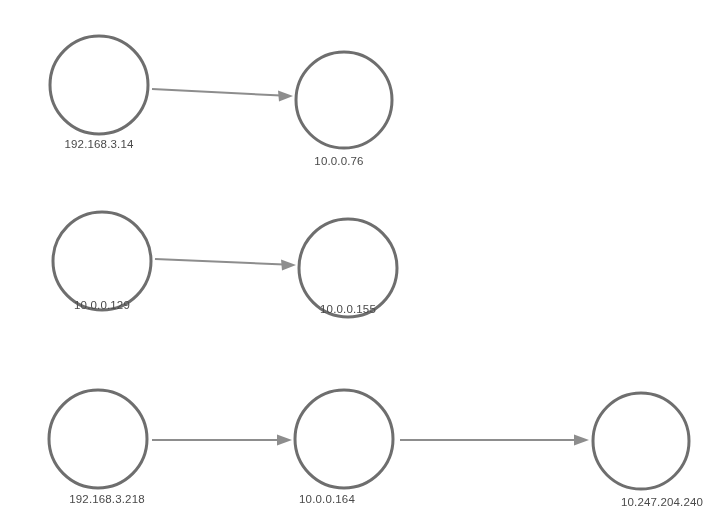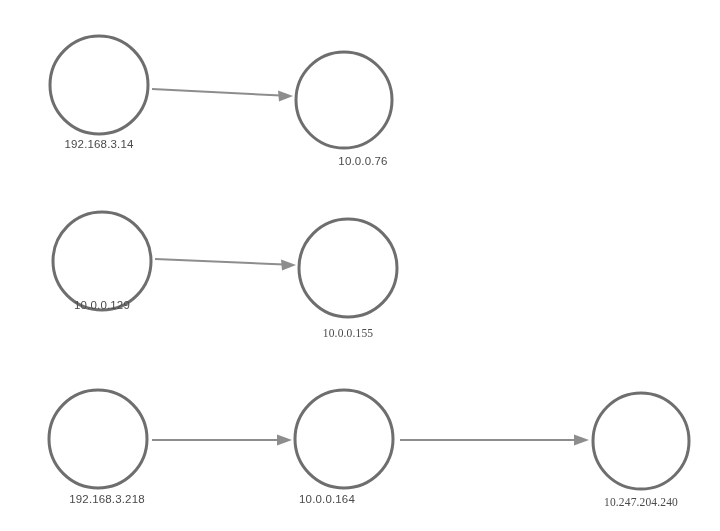--- a/index.html
+++ b/index.html
@@ -81,20 +81,20 @@
       <circle class="node-circle" cx="344" cy="93" r="48" fill="#ffffff" stroke="#6e6e6e" stroke-width="3"></circle>
       <circle class="node-circle" cx="102" cy="254" r="49" fill="#ffffff" stroke="#6e6e6e" stroke-width="3"></circle>
       <circle class="node-circle" cx="348" cy="261" r="49" fill="#ffffff" stroke="#6e6e6e" stroke-width="3"></circle>
       <circle class="node-circle" cx="98" cy="432" r="49" fill="#ffffff" stroke="#6e6e6e" stroke-width="3"></circle>
       <circle class="node-circle" cx="344" cy="432" r="49" fill="#ffffff" stroke="#6e6e6e" stroke-width="3"></circle>
       <circle class="node-circle" cx="641" cy="434" r="48" fill="#ffffff" stroke="#6e6e6e" stroke-width="3"></circle>
     </g>
   </svg>
 
   <div class="node-label" style="left: 99px; top: 131px; color: rgb(74, 74, 74);">192.168.3.14</div>
-  <div class="node-label" style="left: 363px; top: 148px; color: rgb(74, 74, 74);">10.0.0.76</div>
+  <div class="node-label" style="left: 339px; top: 148px; color: rgb(74, 74, 74);">10.0.0.76</div>
   <div class="node-label" style="left: 102px; top: 292px; color: rgb(74, 74, 74);">10.0.0.129</div>
-  <div class="node-label" style="left: 348px; top: 320px; color: rgb(74, 74, 74); font-family: Liberation Serif, serif;">10.0.0.155</div>
+  <div class="node-label" style="left: 348px; top: 296px; color: rgb(74, 74, 74);">10.0.0.155</div>
   <div class="node-label" style="left: 107px; top: 486px; color: rgb(74, 74, 74);">192.168.3.218</div>
   <div class="node-label" style="left: 327px; top: 486px; color: rgb(74, 74, 74);">10.0.0.164</div>
-  <div class="node-label" style="left: 641px; top: 489px; color: rgb(74, 74, 74); font-family: Liberation Serif, serif;">10.247.204.240</div>
+  <div class="node-label" style="left: 662px; top: 489px; color: rgb(74, 74, 74);">10.247.204.240</div>
 
 </div>
 
 </body></html>

